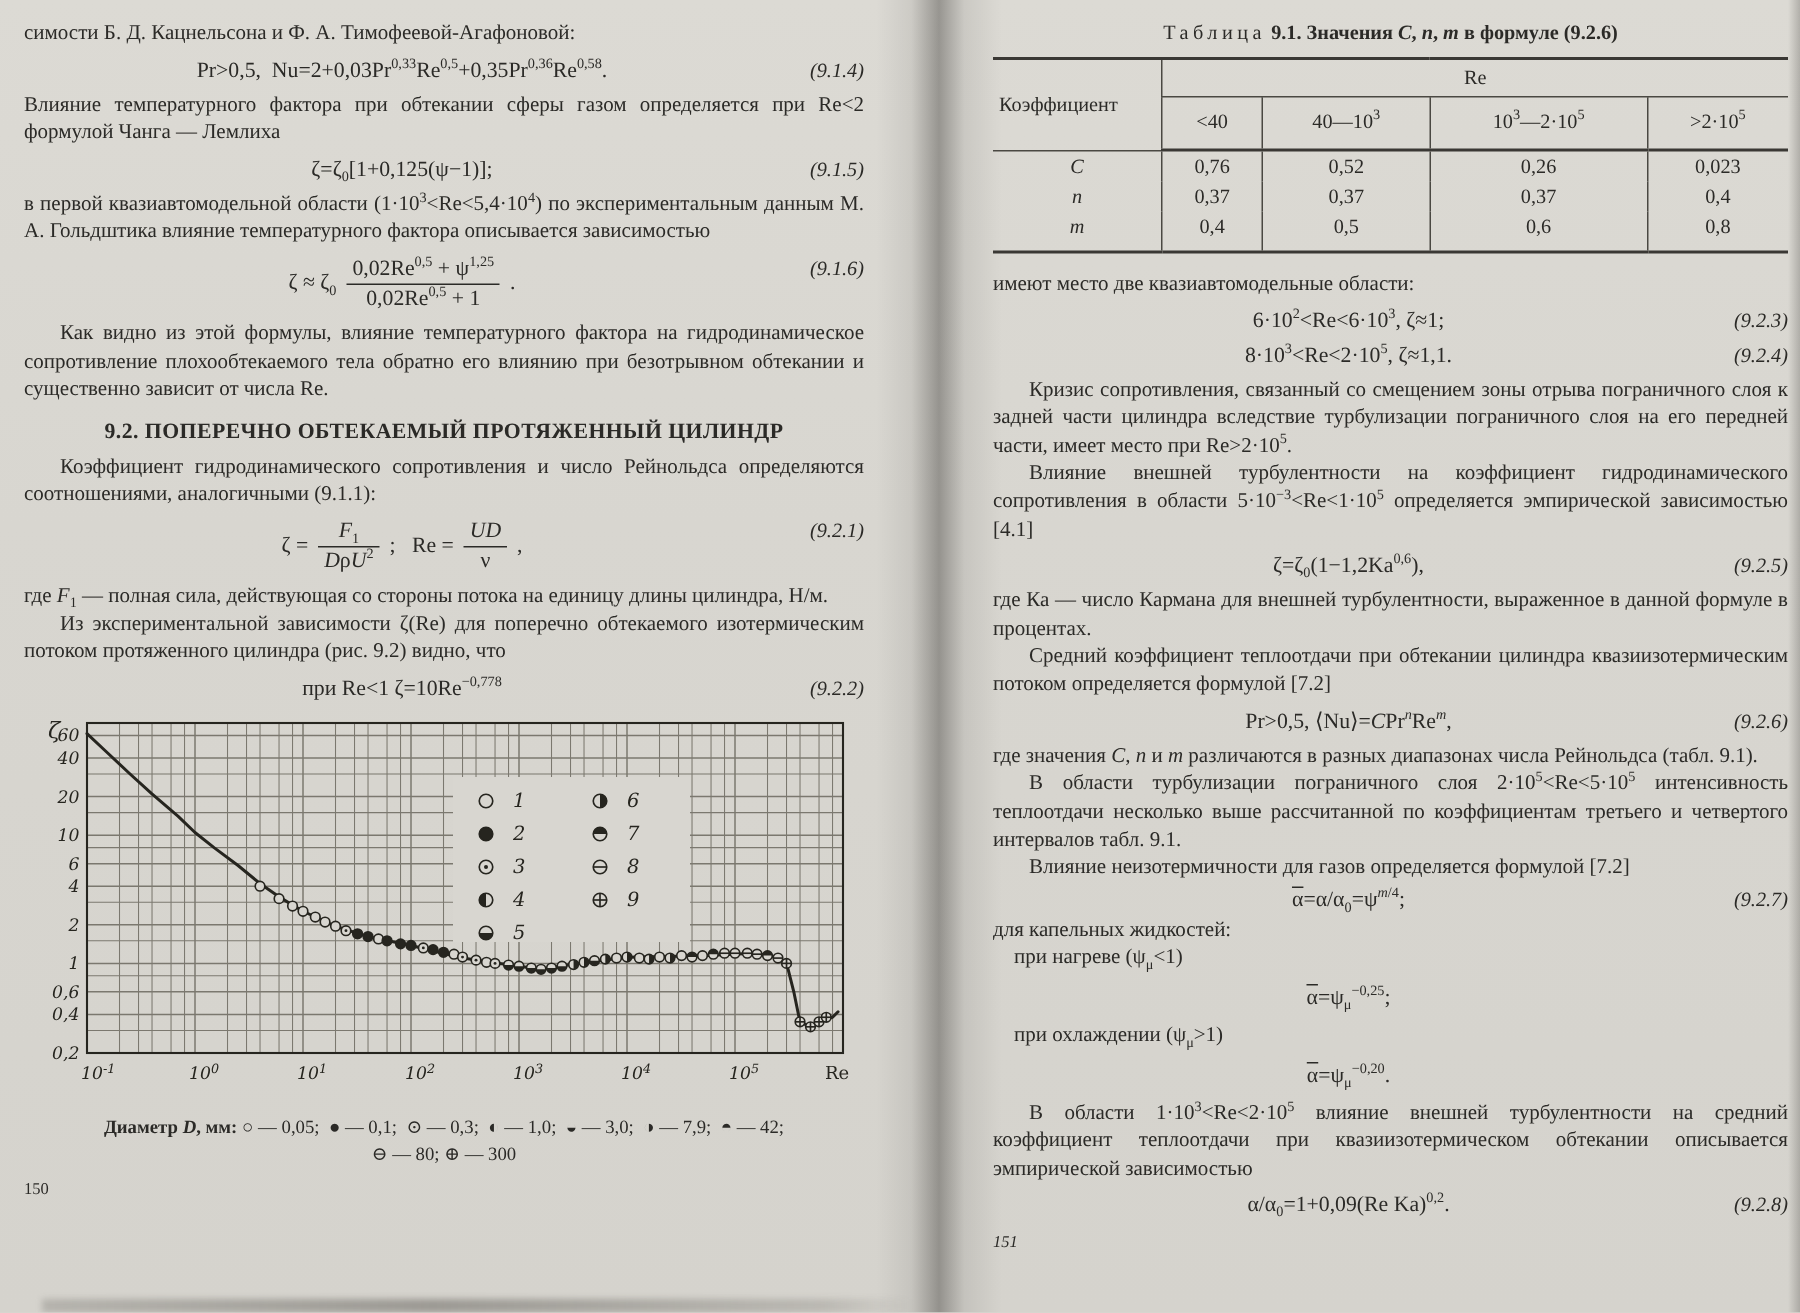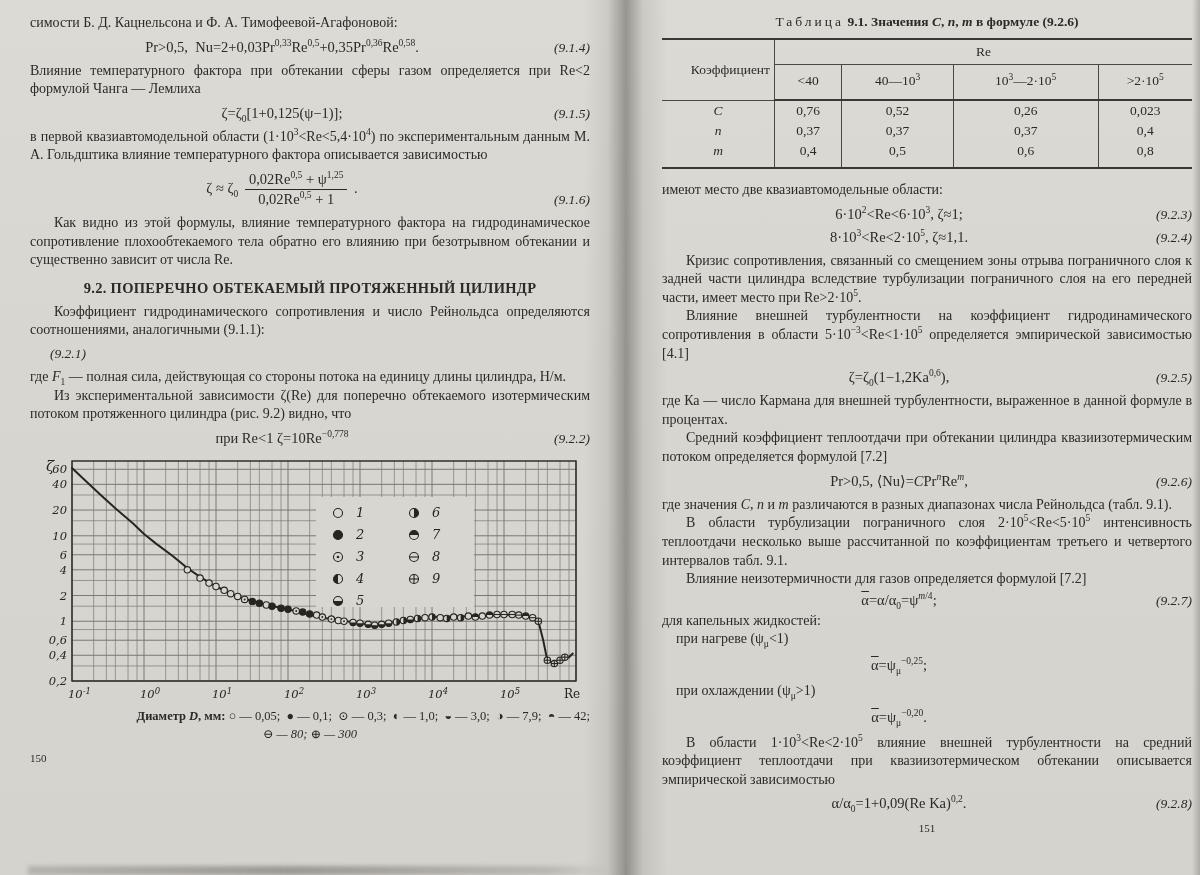--- a/index.html
+++ b/index.html
@@ -13,60 +13,60 @@
     background:linear-gradient(180deg,#dcdad4 0%,#d8d6d0 40%,#d5d3cd 100%);}
   .gutter{position:absolute;left:584px;top:0;width:84px;height:875px;pointer-events:none;
     background:linear-gradient(90deg,rgba(0,0,0,0) 0%,rgba(0,0,0,.07) 28%,rgba(40,38,35,.38) 50%,rgba(0,0,0,.08) 70%,rgba(0,0,0,0) 100%);}
   .bottom-smudge{position:absolute;left:28px;bottom:0;width:580px;height:9px;
     background:linear-gradient(90deg,rgba(70,67,62,.22),rgba(70,67,62,.4) 45%,rgba(70,67,62,.18) 90%,rgba(70,67,62,0));
     filter:blur(2px);pointer-events:none;}
   .right-edge{position:absolute;right:0;top:0;width:8px;height:875px;
     background:linear-gradient(270deg,rgba(50,48,45,.25),rgba(0,0,0,0));pointer-events:none;}
 
   .page{position:absolute;top:0;}
-  #left-page{left:30px;width:560px;}
+  #left-page{left:16px;width:560px;}
   #right-page{left:662px;width:530px;}
 
   p{margin:0;font-size:14px;line-height:1.33;text-align:justify;}
   .indent{text-indent:24px;}
   .small-indent{text-indent:14px;}
   sup,sub{font-size:9.5px;line-height:0;}
   i{font-style:italic;}
 
-  .eq-row{display:flex;align-items:flex-end;margin:6px 0 6px 0;}
+  .eq-row{display:flex;align-items:flex-start;margin:6px 0 6px 0;}
   .eq-body{flex:1;text-align:center;font-size:14.5px;}
   .eq-num{width:56px;text-align:right;font-size:13.5px;font-style:italic;}
   .frac{display:inline-block;vertical-align:middle;text-align:center;margin:0 3px;}
   .frac .num{display:block;padding:0 4px 1px;border-bottom:1px solid #2b2a27;}
   .frac .den{display:block;padding:1px 4px 0;}
   .ol{text-decoration:overline;}
 
   .section-heading{font-weight:bold;text-align:center;font-size:14.5px;margin:10px 0 6px;letter-spacing:.3px;}
 
   
   #figure{margin-top:6px;}
   #chart-svg{display:block;}
   .fig-caption{font-size:13px;text-align:center;line-height:1.25;margin-top:4px;}
-  .fig-legend{font-size:12.5px;text-align:right;line-height:1.5;margin-top:2px;}
+  .fig-legend{font-size:12.5px;text-align:center;line-height:1.5;margin-top:16px;}
   .fig-legend .lead{font-weight:bold;}
-  .fig-legend-2{font-size:12.5px;text-align:center;font-style:italic;}
+  .fig-legend-2{font-size:12.5px;text-align:center;}
   .page-number{font-size:11px;margin-top:10px;}
-  #right-page .page-number{text-align:center;}
+  #right-page .page-number{text-align:left;font-style:italic;}
 
   
   .table-title{text-align:center;font-size:13.5px;margin:14px 0 8px;}
   .table-title .sp{letter-spacing:3px;font-family:Liberation Serif, serif;}
   table{border-collapse:collapse;width:100%;font-size:13.5px;}
   .tbl-top{border-top:2px solid #3a3834;}
   td,th{font-weight:normal;padding:3px 4px;text-align:center;}
   .corner-cell{width:104px;text-align:left;padding-left:2px;}
   .vline{border-left:1px solid #4a4842;}
   .group-row th{border-bottom:1px solid #4a4842;padding:4px;}
   .sub-row th{border-bottom:2px solid #3a3834;padding:8px 4px 10px;}
-  .corner-span{border-bottom:2px solid #3a3834;vertical-align:middle;text-align:right;}
+  .corner-span{border-bottom:2px solid #3a3834;vertical-align:middle;}
   .body-row td{padding:2px 4px;}
   .body-row:first-of-type td{padding-top:8px;}
   .body-row:last-of-type td{padding-bottom:8px;border-bottom:2px solid #3a3834;}
   .coef-cell{font-style:italic;}
 </style>
 </head>
 <body>
 
 <div id="book">
   <div class="gutter"></div>
@@ -96,20 +96,21 @@
       <span class="eq-num">(9.1.6)</span>
     </div>
 
     <p class="indent">Как видно из этой формулы, влияние температурного фактора на гидродинамическое сопротивление  плохообтекаемого тела обратно его влиянию при безотрывном обтекании и существенно зависит от числа Re.</p>
 
     <div class="section-heading">9.2. ПОПЕРЕЧНО ОБТЕКАЕМЫЙ ПРОТЯЖЕННЫЙ ЦИЛИНДР</div>
 
     <p class="indent">Коэффициент гидродинамического сопротивления  и  число Рейнольдса определяются соотношениями, аналогичными (9.1.1):</p>
 
     <div class="eq-row">
+      <span class="eq-body">ζ = <span class="frac"><span class="num"><i>F</i><sub>1</sub></span><span class="den"><i>D</i>ρ<i>U</i><sup>2</sup></span></span> ;&nbsp;&nbsp;&nbsp;Re = <span class="frac"><span class="num"><i>UD</i></span><span class="den">ν</span></span> ,</span>
       <span class="eq-num">(9.2.1)</span>
     </div>
 
     <p>где <i>F</i><sub>1</sub> — полная сила, действующая со стороны потока на единицу длины цилиндра, Н/м.</p>
     <p class="indent">Из экспериментальной зависимости ζ(Re) для поперечно  обтекаемого изотермическим потоком протяженного цилиндра (рис. 9.2) видно, что</p>
 
     <div class="eq-row">
       <span class="eq-body">при  Re&lt;1  ζ=10Re<sup>−0,778</sup></span>
       <span class="eq-num">(9.2.2)</span>
     </div>

